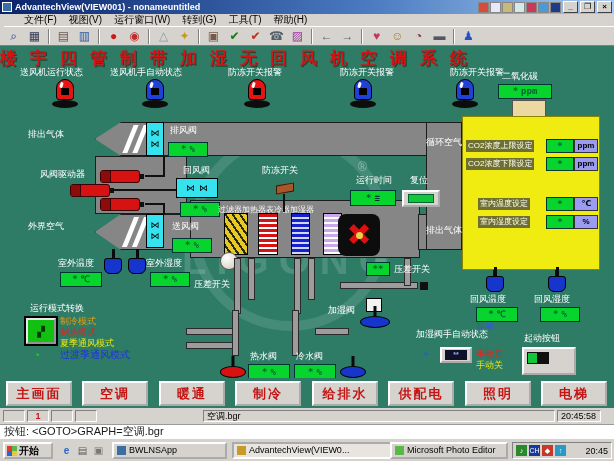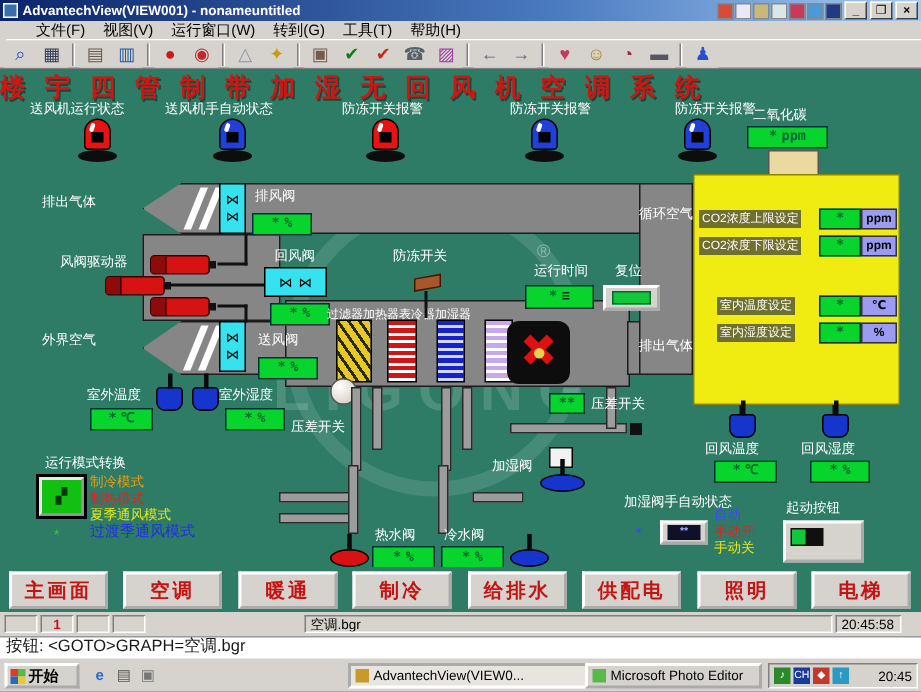--- a/index.html
+++ b/index.html
@@ -351,21 +351,21 @@
   <div class="lcd" style="left:540px;top:261px;width:40px;height:15px">
       <span>*</span>
       <span>%</span>
     </div>
 
   <div class="lbl" style="left:416px;top:284px">加湿阀手自动状态</div>
   <div class="lbl" style="left:424px;top:305px;color:#3a4aff;font-weight:bold">*</div>
   <div class="statusdisp" style="left:440px;top:301px">
       <span class="inner">**</span>
     </div>
-  <div class="mopt" style="left:476px;top:293px;color:#3a4aff">自动</div>
+  <div class="mopt" style="left:476px;top:276px;color:#3a4aff">自动</div>
   <div class="mopt" style="left:476px;top:304px;color:#e82020">手动开</div>
   <div class="mopt" style="left:476px;top:315px;color:#e8e810">手动关</div>
 
   <div class="lbl" style="left:524px;top:288px">起动按钮</div>
   <div class="btn3d" style="left:522px;top:301px;width:54px;height:28px">
       <span class="abs" style="left:3px;top:3px;width:22px;height:12px;background:#101010">
         <span class="abs" style="left:1px;top:1px;width:9px;height:10px;background:#12c83a"></span>
       </span>
     </div>
 
@@ -408,20 +408,24 @@
         <i></i>
         <i></i>
         <i></i>
         <i></i>
       </span>
       <span>开始</span>
     </button>
   <span class="qicon" style="left:60px;color:#2a66c8;font-weight:bold">e</span>
   <span class="qicon" style="left:76px;color:#555">▤</span>
   <span class="qicon" style="left:92px;color:#777">▣</span>
+  <button class="taskbtn" style="left:112px;width:115px">
+      <span class="tico" style="background:#3a6ea5"></span>
+      <span>BWLNSApp</span>
+    </button>
   <button class="taskbtn active" style="left:232px;width:179px">
       <span class="tico" style="background:#c89a2a"></span>
       <span>AdvantechView(VIEW0...</span>
     </button>
   <button class="taskbtn" style="left:390px;width:118px">
       <span class="tico" style="background:#58b948"></span>
       <span>Microsoft Photo Editor</span>
     </button>
   <span class="tray">
     <span class="trico" style="background:#2a8a2a">♪</span>

